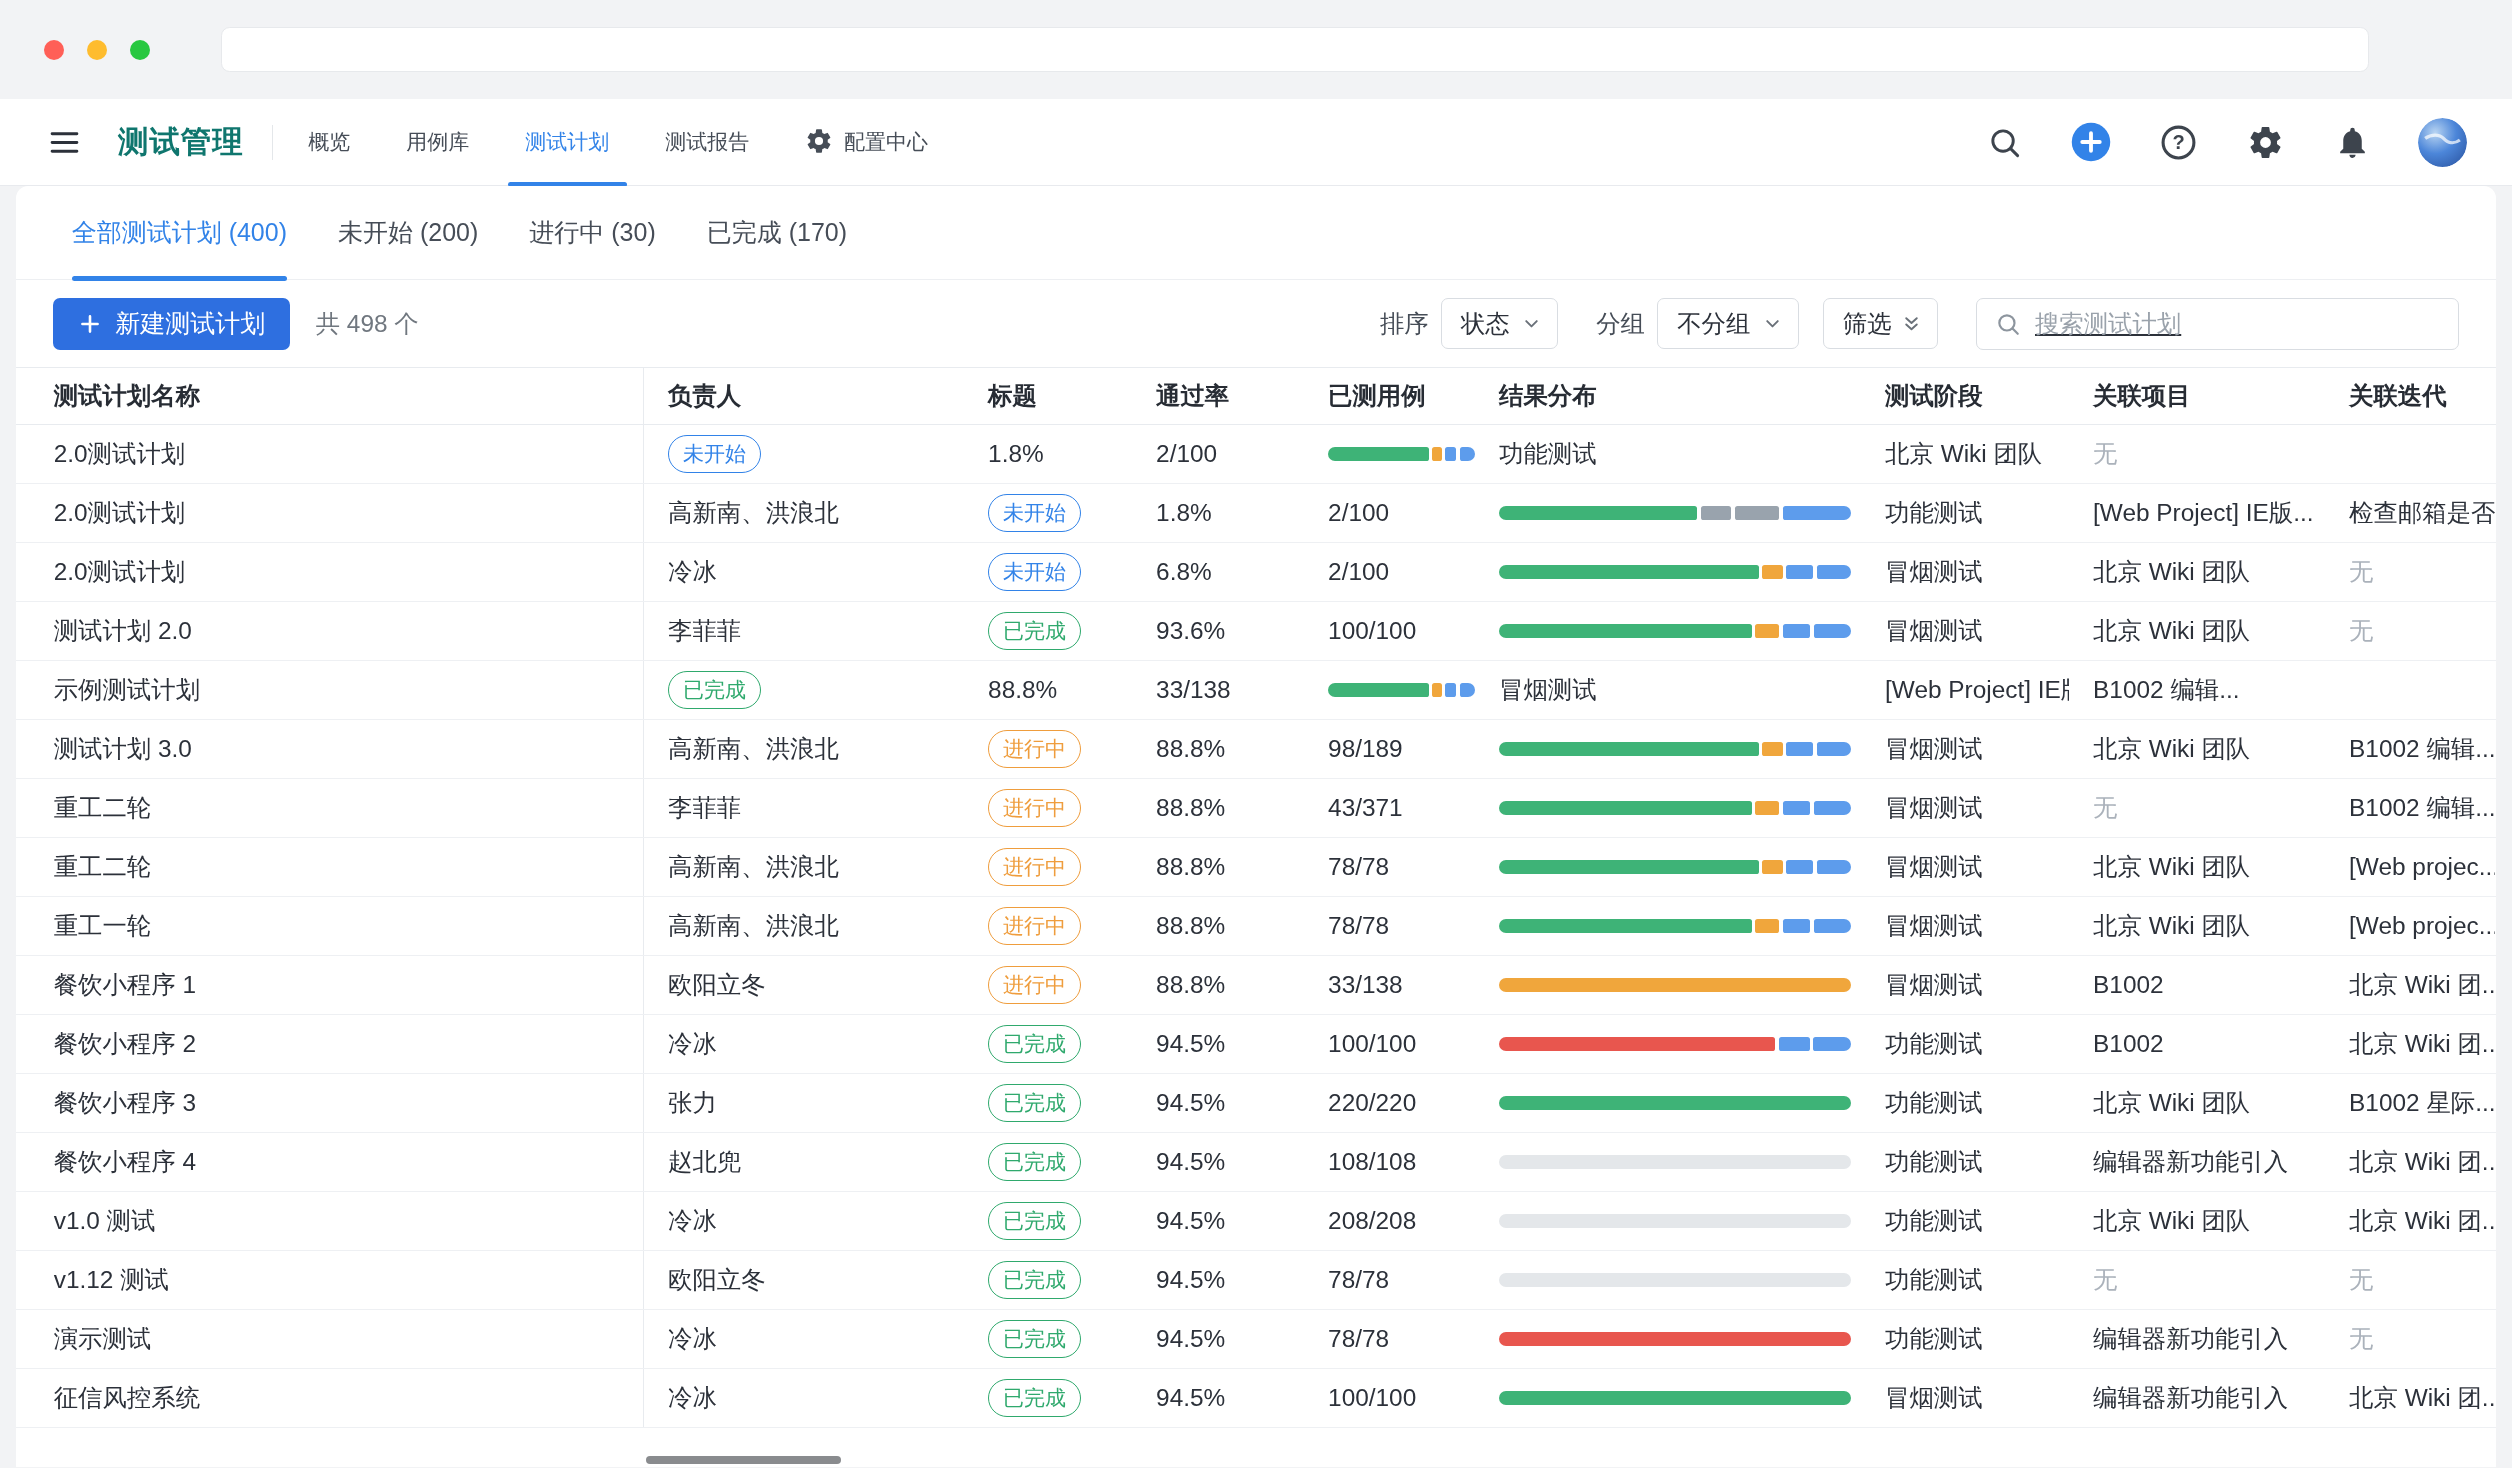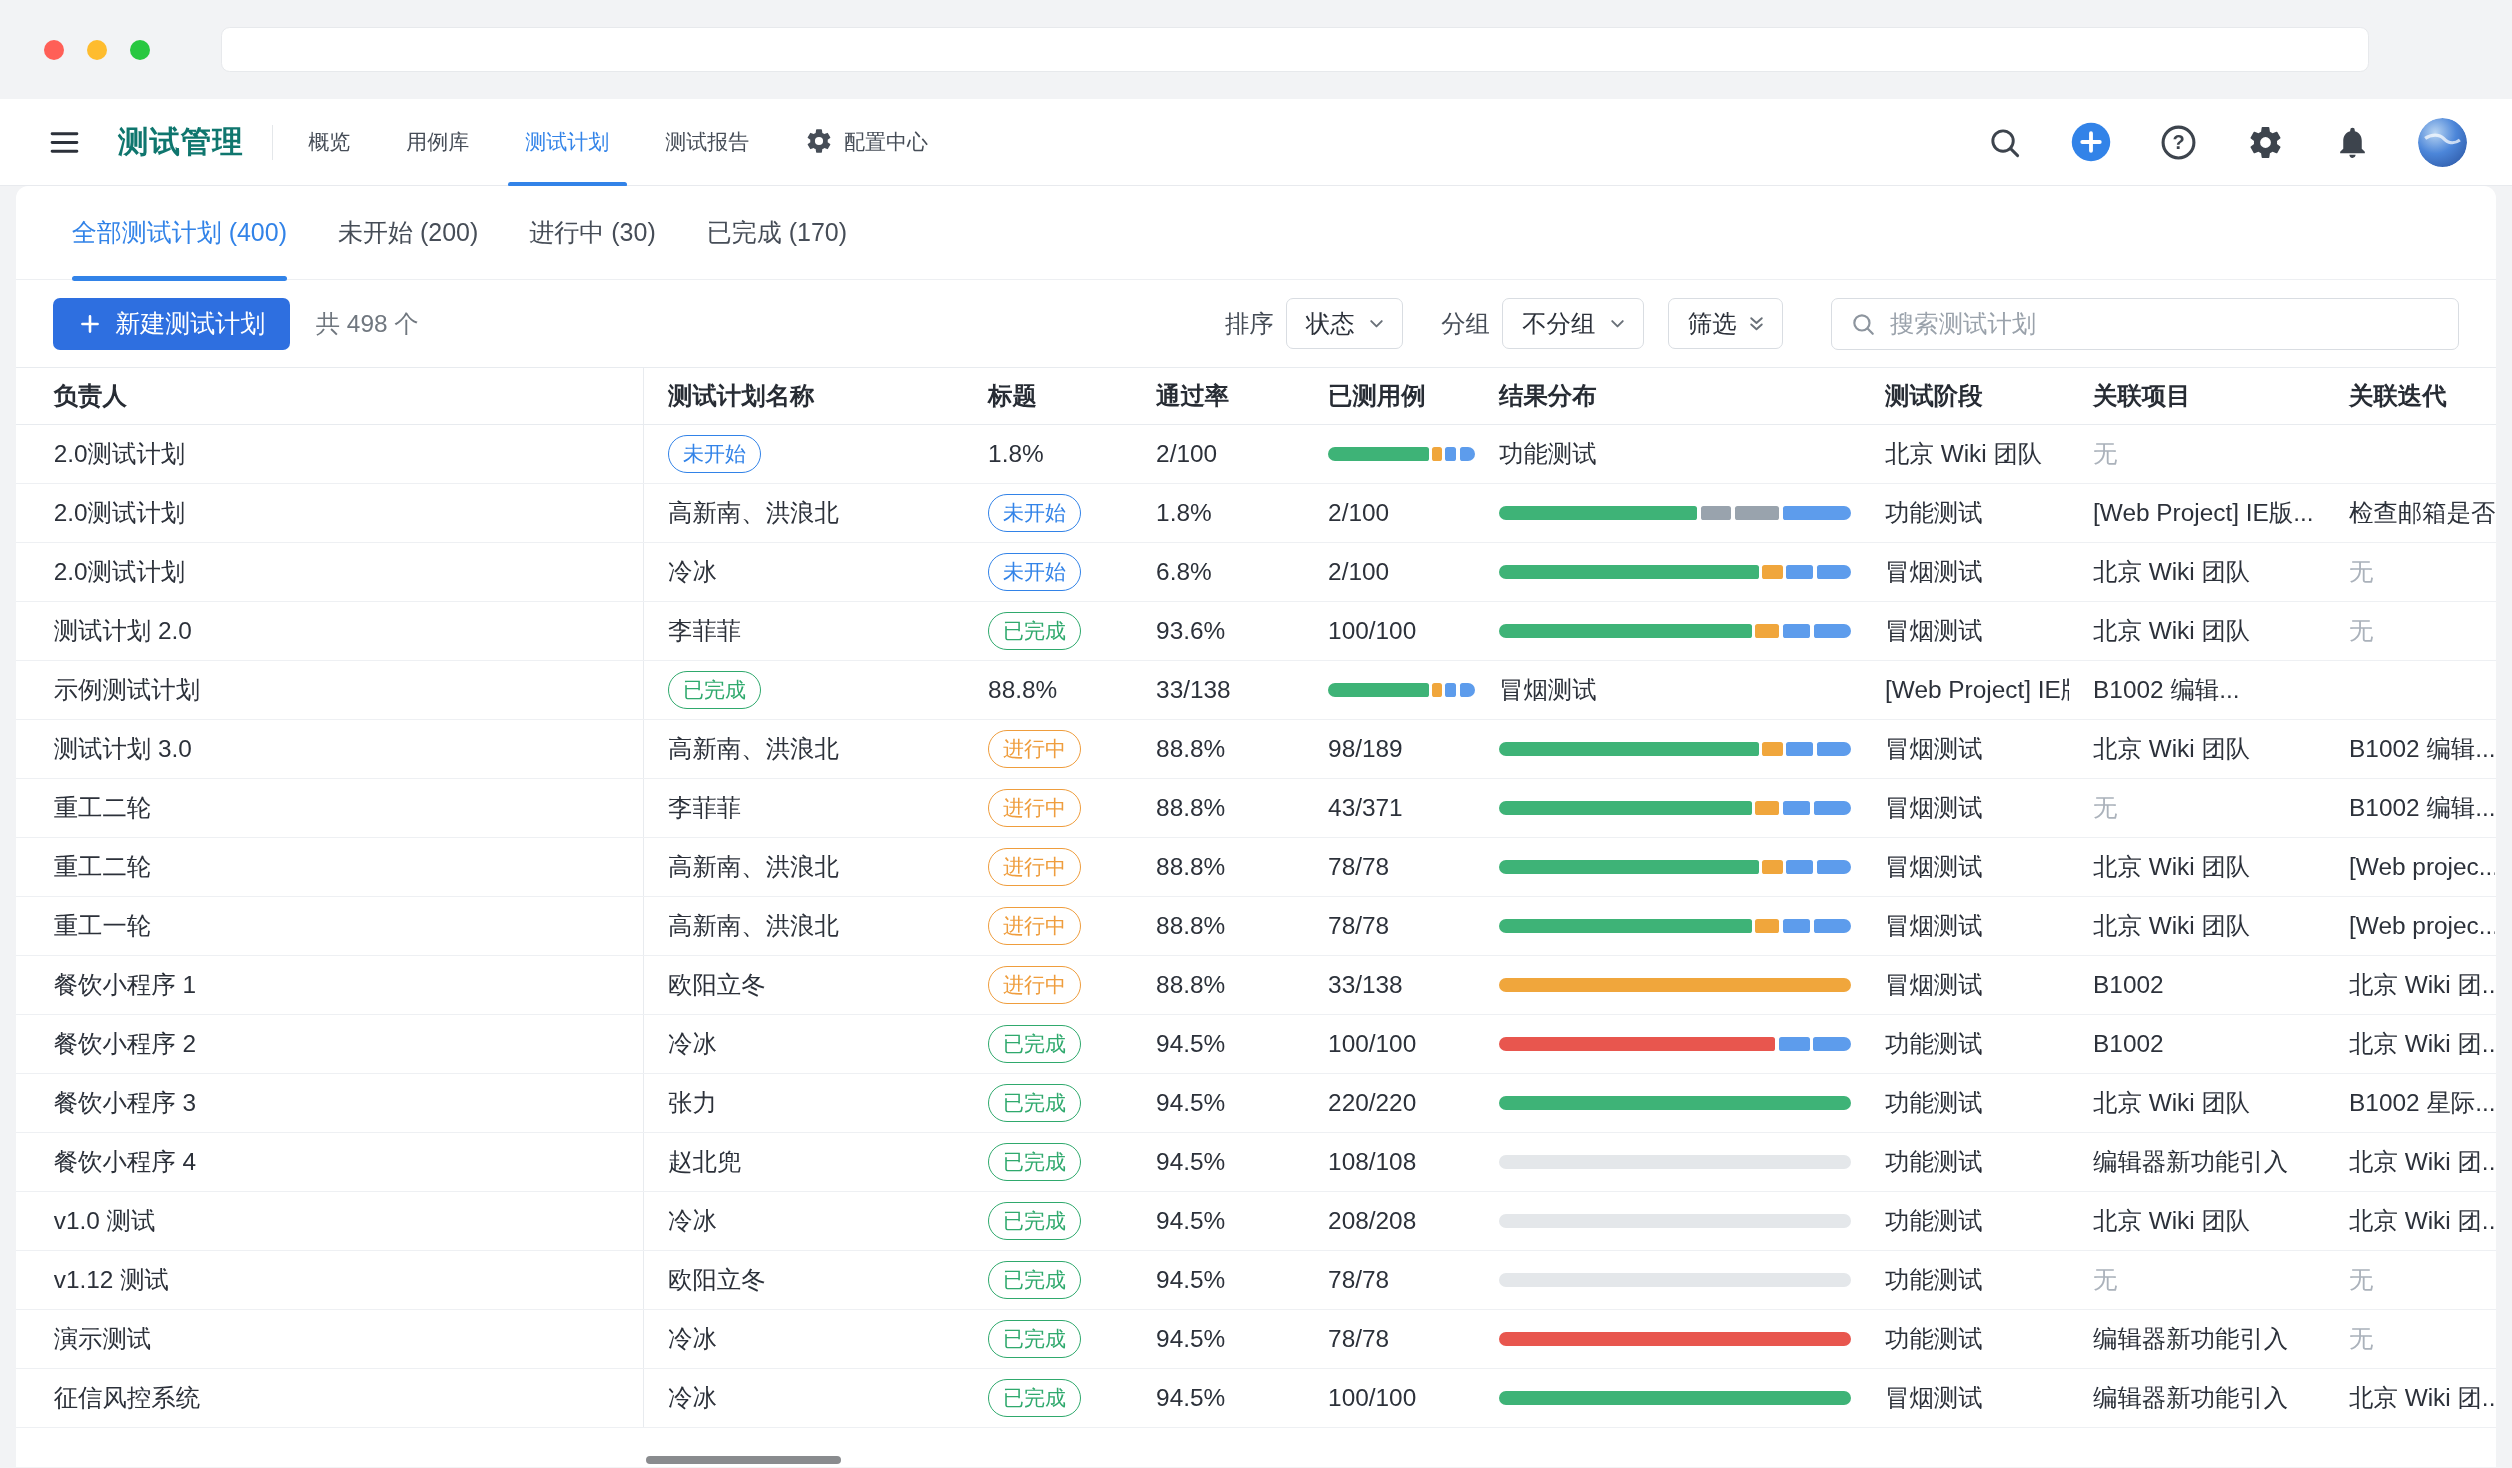--- a/index.html
+++ b/index.html
@@ -47,22 +47,22 @@
   .btn-new { display:flex; align-items:center; gap:12.2px; height:52px; padding:0 24.4px;
              background:var(--primary_btn); border:none; border-radius:7px; color:#fff;
              font-size:25px; font-family:inherit; white-space:nowrap; }
   .count { font-size:24.4px; color:#70777f; margin-left:26px; white-space:nowrap; }
   .toolbar-right { margin-left:auto; display:flex; align-items:center; }
   .tlabel { font-size:24.4px; color:#464d57; margin:0 12.2px 0 38px; white-space:nowrap; }
   .select { display:flex; align-items:center; gap:10.5px; height:51px; padding:0 14px 0 19px;
             border:1.7px solid #d9dde2; border-radius:7px; font-size:24.4px; color:#2c313a; white-space:nowrap; }
   .select .chev { display:flex; color:#6a7179; }
   .filter { margin-left:24px; gap:8.7px; }
-  .search { display:flex; align-items:center; gap:12.2px; width:628px; height:52px; margin-left:48px;
-            border:1.7px solid #d9dde2; border-radius:7px; padding:0 17.4px; }
+  .search { display:flex; align-items:center; gap:12.2px; width:483px; height:52px; margin-left:38px;
+            border:1.7px solid #d9dde2; border-radius:7px; padding:0 17.4px;text-decoration:underline; }
   .search .mag { display:flex; color:#8d959e; }
   .search input { border:none; outline:none; flex:1; min-width:0; font-size:24.4px; font-family:inherit;
                   color:#2c313a; background:transparent; }
   .search input::placeholder { color:#9aa2ab; }
   
   .gridcols { display:grid; grid-template-columns:628px 320px 168px 172px 171px 386px 208px 256px 170px; }
   .thead { height:58px; border-top:1.7px solid #e8ebef; border-bottom:1.7px solid #e8ebef;
            align-items:center; font-weight:600; font-size:24.4px; color:#272c34; }
   .thead .cell { padding-left:24.4px; white-space:nowrap; overflow:hidden; height:100%; display:flex; align-items:center; }
   .thead .cell:first-child { padding-left:38px; border-right:1.7px solid #e8ebef; }
@@ -228,22 +228,22 @@
               <circle cx="11" cy="11" r="7" stroke="currentColor" stroke-width="2"></circle>
               <path d="M16.2 16.2 21 21" stroke="currentColor" stroke-width="2" stroke-linecap="round"></path>
             </svg>
         </span>
         <input type="text" placeholder="搜索测试计划" style="">
       </div>
     </div>
   </div>
 
   <div class="thead gridcols" id="table-head">
+      <div class="cell">测试计划名称</div>
       <div class="cell">负责人</div>
-      <div class="cell">测试计划名称</div>
       <div class="cell">标题</div>
       <div class="cell">通过率</div>
       <div class="cell">已测用例</div>
       <div class="cell">结果分布</div>
       <div class="cell">测试阶段</div>
       <div class="cell">关联项目</div>
       <div class="cell">关联迭代</div>
     </div>
   <div class="tbody" id="table-body">
       <div class="trow gridcols">

